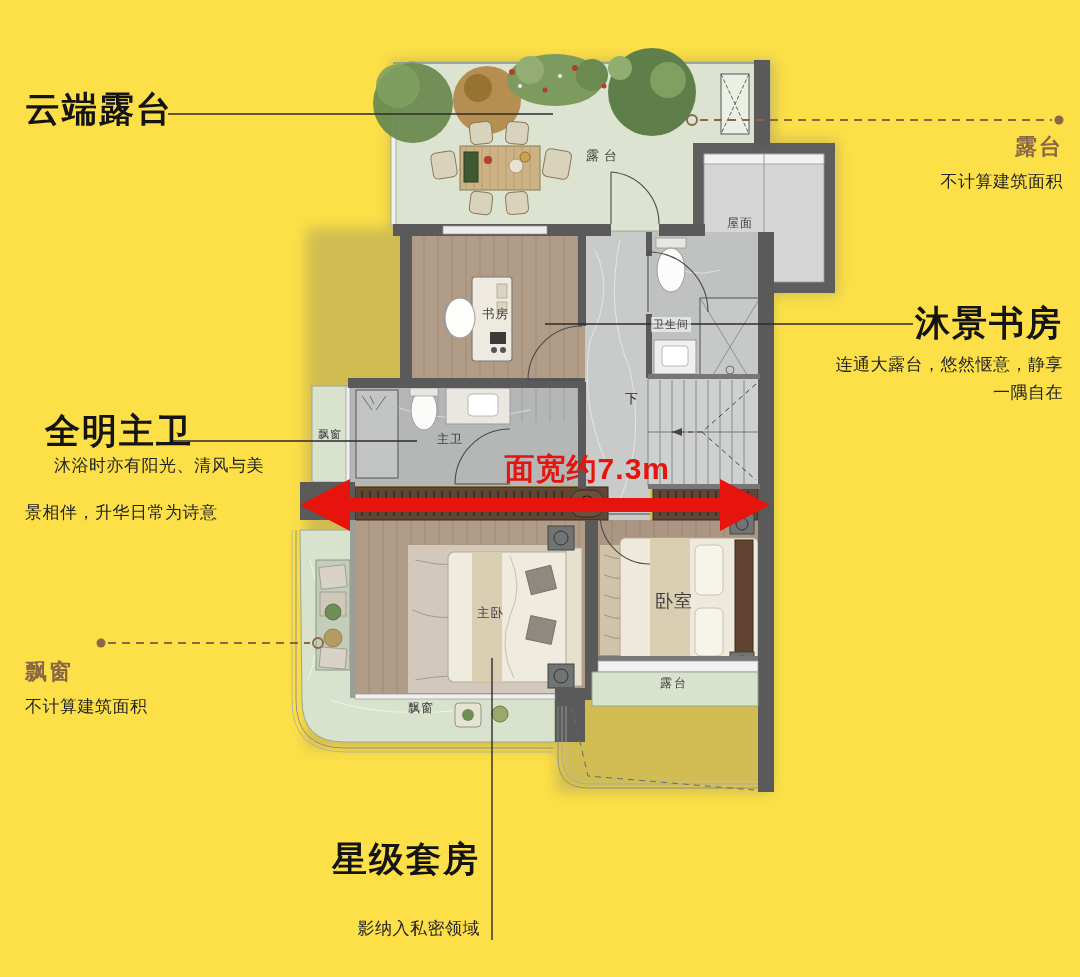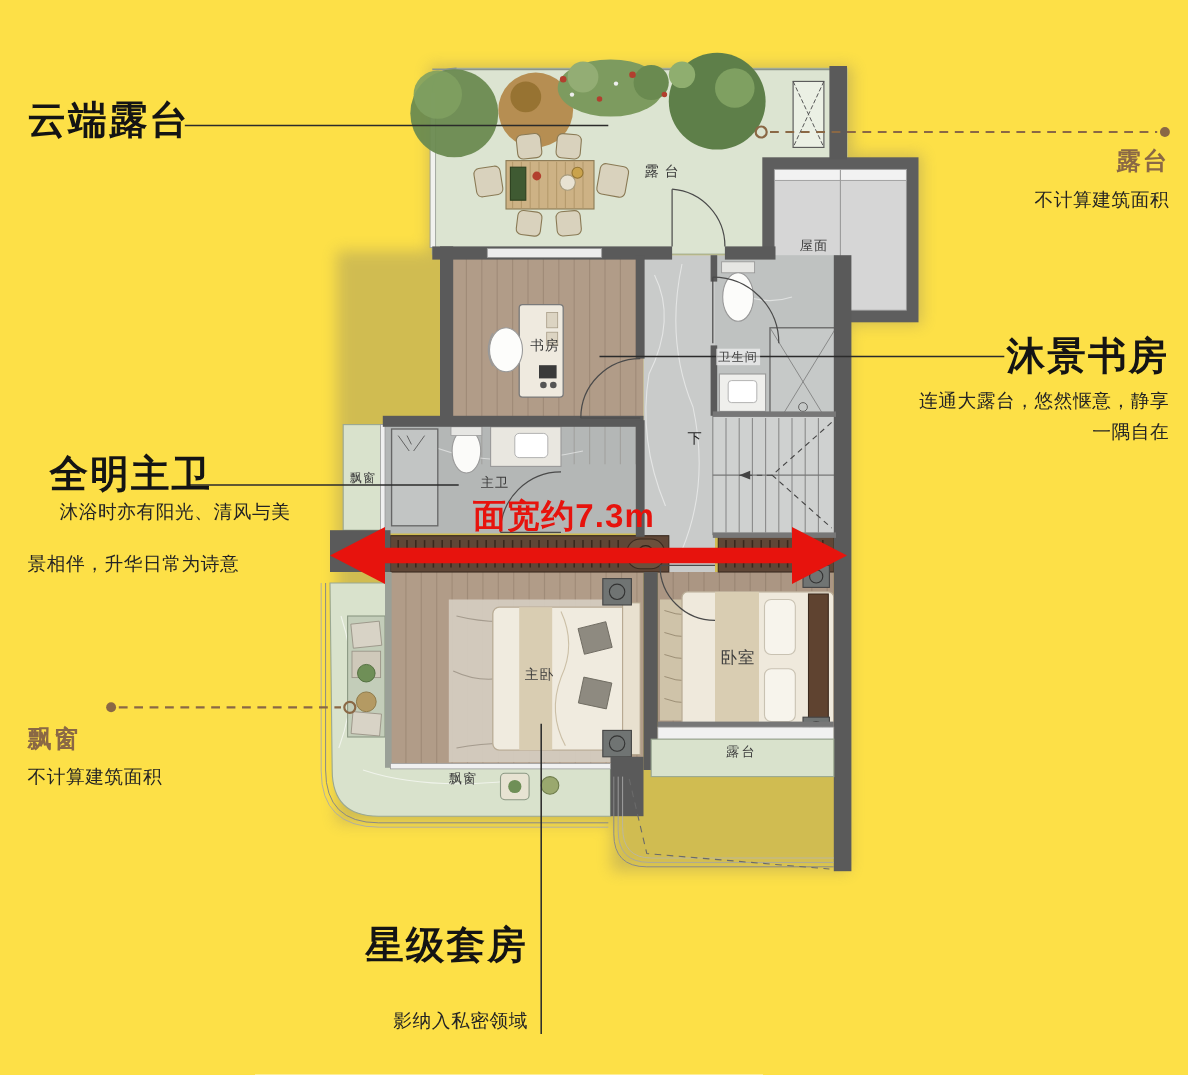--- a/index.html
+++ b/index.html
@@ -7,21 +7,21 @@
          font-family:"Liberation Sans","DejaVu Sans",sans-serif;}
   #plansvg{position:absolute;left:0;top:0;width:1080px;height:977px;}
 
   .h-serif{position:absolute;font-family:"Liberation Serif","DejaVu Serif",serif;
            font-size:35px;font-weight:600;color:#141414;letter-spacing:2px;white-space:nowrap;}
   .body-text{position:absolute;font-size:17px;color:#242424;letter-spacing:.5px;white-space:nowrap;}
   .brown-title{position:absolute;font-size:22px;font-weight:700;color:#8a6845;
                letter-spacing:2px;white-space:nowrap;}
   .right-align{text-align:right;}
   .plan-label{position:absolute;color:#3c3c3c;white-space:nowrap;letter-spacing:1px;}
-  .dim-label{position:absolute;left:430px;top:449px;width:240px;text-align:left;
+  .dim-label{position:absolute;left:430px;top:449px;width:240px;text-align:right;
              font-size:30px;font-weight:bold;color:#e7130d;letter-spacing:1px;white-space:nowrap;}
 </style>
 </head>
 <body>
 
 <div id="stage">
 
 <svg id="plansvg" viewBox="0 0 1080 977" xmlns="http://www.w3.org/2000/svg" style="position:absolute;left:0;top:0;width:1080px;height:977px;">
   <defs>
     <filter id="soft" x="-20%" y="-20%" width="140%" height="140%">
@@ -412,17 +412,17 @@
 <div class="dim-label">面宽约7.3m</div>
 
 <div class="plan-label" style="left:586px;top:147px;font-size:13px;letter-spacing:5px;">露台</div>
 <div class="plan-label" style="left:727px;top:215px;font-size:12px;">屋面</div>
 <div class="plan-label" style="left:482px;top:306px;font-size:12.5px;">书房</div>
 <div class="plan-label" style="left:651px;top:317px;font-size:11px;background:rgba(255,255,255,0.55);padding:0 2px;">卫生间</div>
 <div class="plan-label" style="left:437px;top:431px;font-size:12px;">主卫</div>
 <div class="plan-label" style="left:318px;top:427px;font-size:11px;">飘窗</div>
 <div class="plan-label" style="left:625px;top:390px;font-size:13px;color:#222;">下</div>
 <div class="plan-label" style="left:477px;top:605px;font-size:12.5px;">主卧</div>
-<div class="plan-label" style="left:655px;top:589px;font-size:15px;">卧室</div>
+<div class="plan-label" style="left:655px;top:589px;font-size:18px;">卧室</div>
 <div class="plan-label" style="left:408px;top:700px;font-size:12px;">飘窗</div>
 <div class="plan-label" style="left:660px;top:675px;font-size:12px;letter-spacing:2px;">露台</div>
 
 </div>
 
 </body></html>

